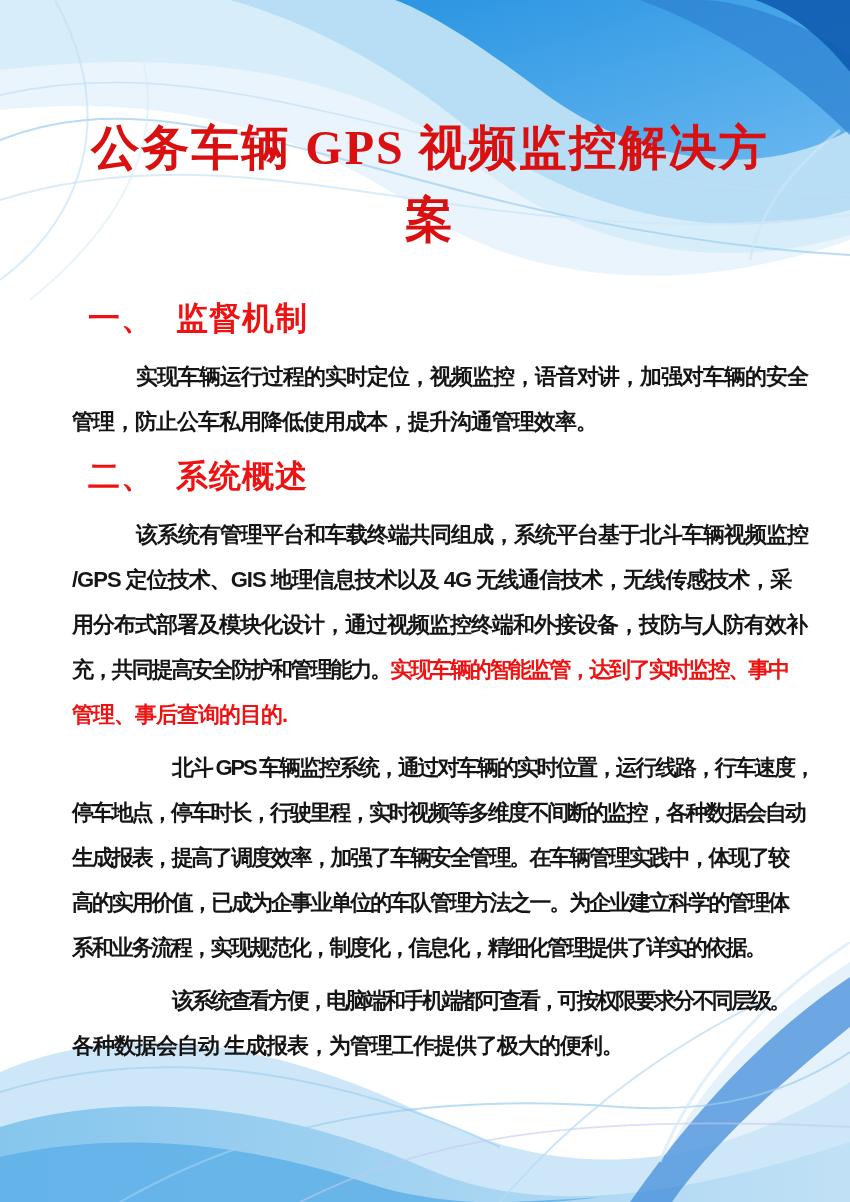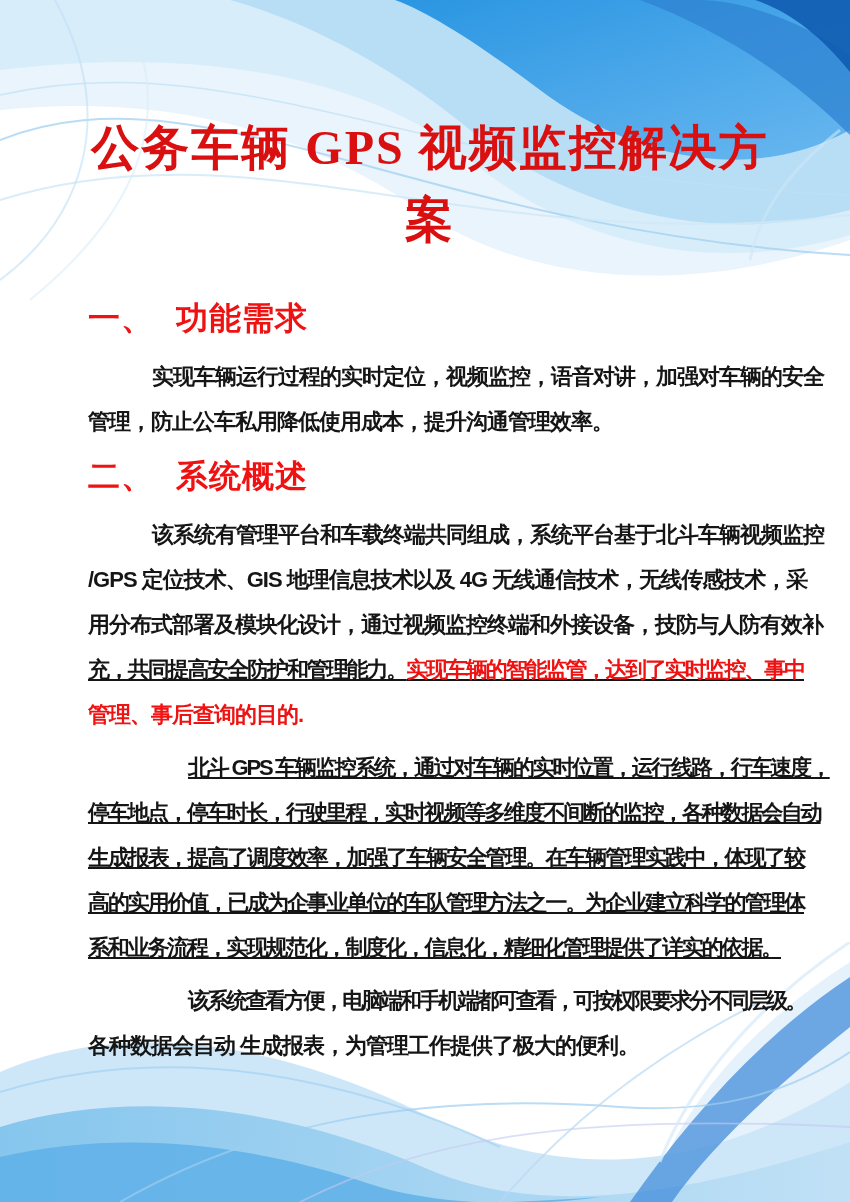--- a/index.html
+++ b/index.html
@@ -47,26 +47,25 @@
   .line{
     width:716px;
     font-size:22px;
     line-height:45px;
     letter-spacing:-1px;
     color:#151515;
     font-weight:600;
     white-space:nowrap;
     text-align:justify;
     text-align-last:justify;
-    margin-left:16px;
   }
   .line.last{text-align:left;text-align-last:left;}
   .line.in2{padding-left:64px;width:652px;}
   .line.in4{padding-left:100px;width:616px;}
-  .line.t1{letter-spacing:-2.2px;text-decoration:underline;}
+  .line.t1{letter-spacing:-2.2px;}
   .line.t2{letter-spacing:-3.6px;}
   .red{color:#ee1212;text-align:right;}
 </style>
 </head>
 <body>
 
 <div class="page">
 
   <svg class="waves top" width="850" height="310" viewBox="0 0 850 310">
     <defs>
@@ -109,21 +108,21 @@
   </svg>
 
   <div class="content">
 
     <div class="doc-title">
       <span class="tline">公务车辆 GPS 视频监控解决方</span>
       <span class="tline">案</span>
     </div>
 
     <div class="sec-heading">
-      <span class="num">一、</span><span>功能需求</span>
+      <span class="num">一、</span><span>监督机制</span>
     </div>
 
     <div class="para after-h1">
       <div class="line in2">实现车辆运行过程的实时定位，视频监控，语音对讲，加强对车辆的安全</div>
       <div class="line last">管理，防止公车私用降低使用成本，提升沟通管理效率。</div>
     </div>
 
     <div class="sec-heading h2">
       <span class="num">二、</span><span>系统概述</span>
     </div>

